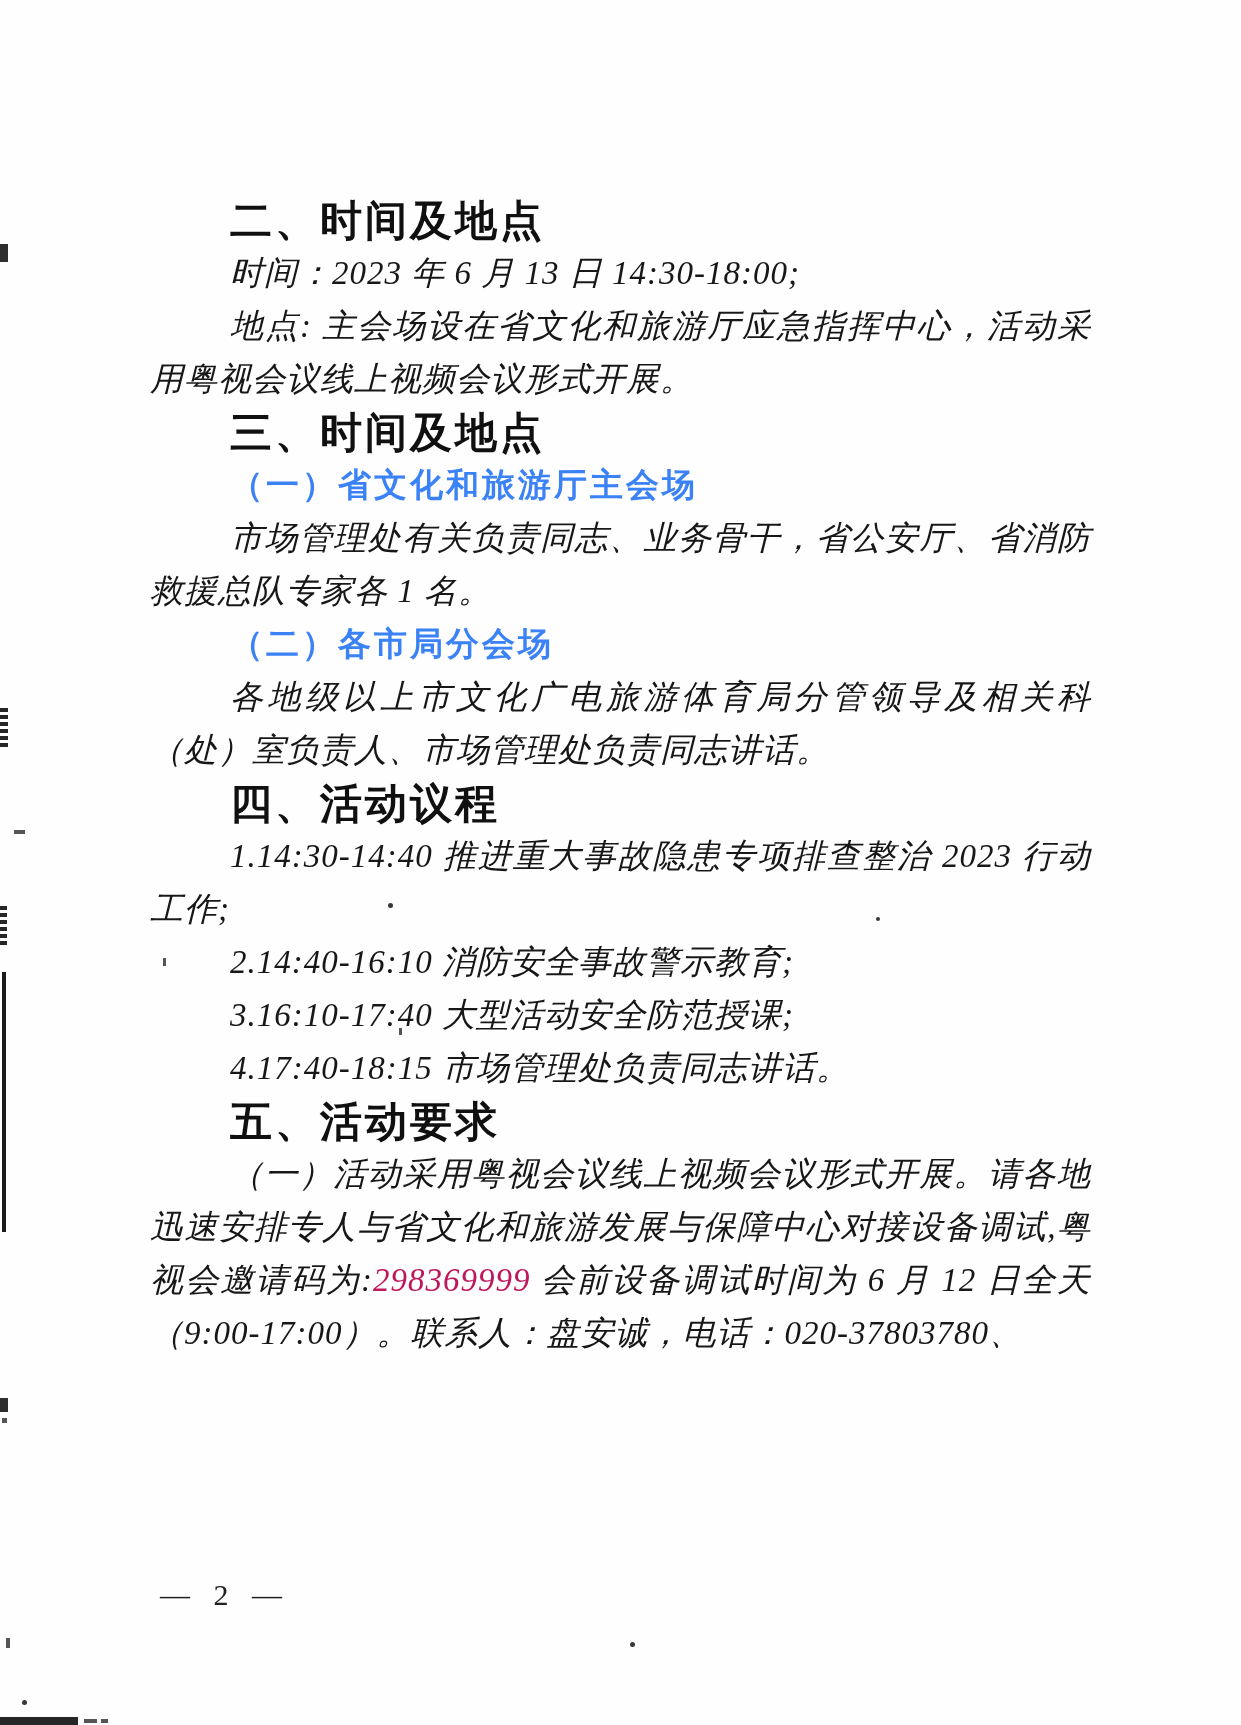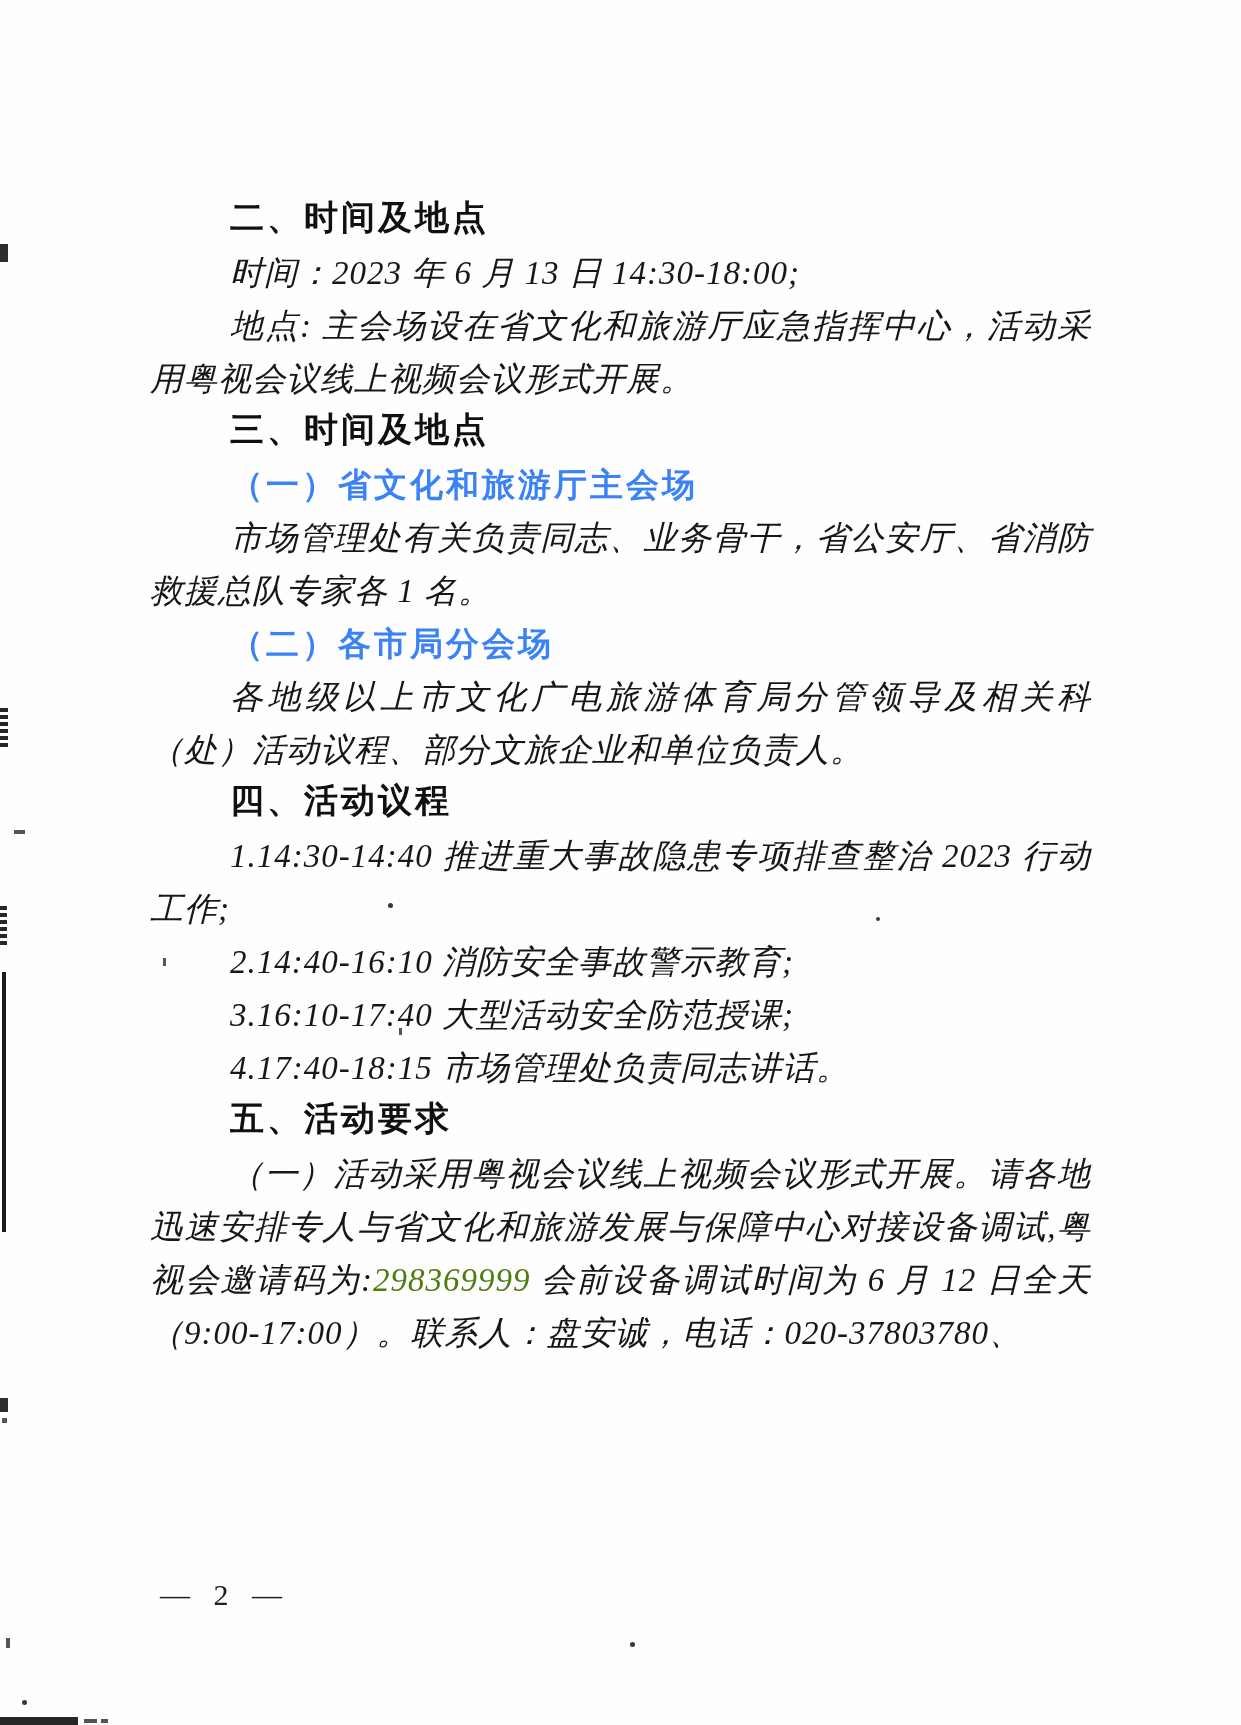--- a/index.html
+++ b/index.html
@@ -17,33 +17,33 @@
     left: 150px;
     top: 194px;
     width: 941px;
     font-size: 33px;
     line-height: 53px;
     text-align: justify;
     letter-spacing: 1px;
   }
   .doc p { margin: 0; text-indent: 80px; }
   p.heading {
-    font-family: Liberation Mono, monospace;
+    font-family: Liberation Sans, sans-serif;
     font-weight: 700;
-    font-size: 34px;
+    font-size: 42px;
     letter-spacing: 3px;
     color: #101010;
   }
   p.subheading {
     font-weight: 600;
     letter-spacing: 3px;
     color: #3b82f6;
   }
   p.body { word-break: break-all; font-style: italic; }
-  .invite-code { color: #4d7c0f; }
+  .invite-code { color: #be185d; }
   .pagenum {
     position: absolute;
     left: 160px;
     top: 1578px;
     font-size: 30px;
     letter-spacing: 8px;
     color: #202020;
   }
   
   .art { position: absolute; background: #2e2e2e; }
@@ -60,21 +60,21 @@
 <div class="page">
 
   <div class="doc">
     <p class="heading">二、时间及地点</p>
     <p class="body">时间：2023 年 6 月 13 日 14:30-18:00;</p>
     <p class="body">地点: 主会场设在省文化和旅游厅应急指挥中心，活动采用粤视会议线上视频会议形式开展。</p>
     <p class="heading">三、时间及地点</p>
     <p class="subheading">（一）省文化和旅游厅主会场</p>
     <p class="body">市场管理处有关负责同志、业务骨干，省公安厅、省消防救援总队专家各 1 名。</p>
     <p class="subheading">（二）各市局分会场</p>
-    <p class="body">各地级以上市文化广电旅游体育局分管领导及相关科（处）活动议程、部分文旅企业和单位负责人。</p>
+    <p class="body">各地级以上市文化广电旅游体育局分管领导及相关科（处）室负责人、市场管理处负责同志讲话。</p>
     <p class="heading">四、活动议程</p>
     <p class="body">1.14:30-14:40 推进重大事故隐患专项排查整治 2023 行动工作;</p>
     <p class="body">2.14:40-16:10 消防安全事故警示教育;</p>
     <p class="body">3.16:10-17:40 大型活动安全防范授课;</p>
     <p class="body">4.17:40-18:15 市场管理处负责同志讲话。</p>
     <p class="heading">五、活动要求</p>
     <p class="body"><span>（一）活动采用粤视会议线上视频会议形式开展。请各地迅速安排专人与省文化和旅游发展与保障中心对接设备调试,粤视会邀请码为:</span><span class="invite-code">298369999</span><span> 会前设备调试时间为 6 月 12 日全天（9:00-17:00）。联系人：盘安诚，电话：020-37803780、</span></p>
   </div>
 
   <div class="pagenum">— 2 —</div>

